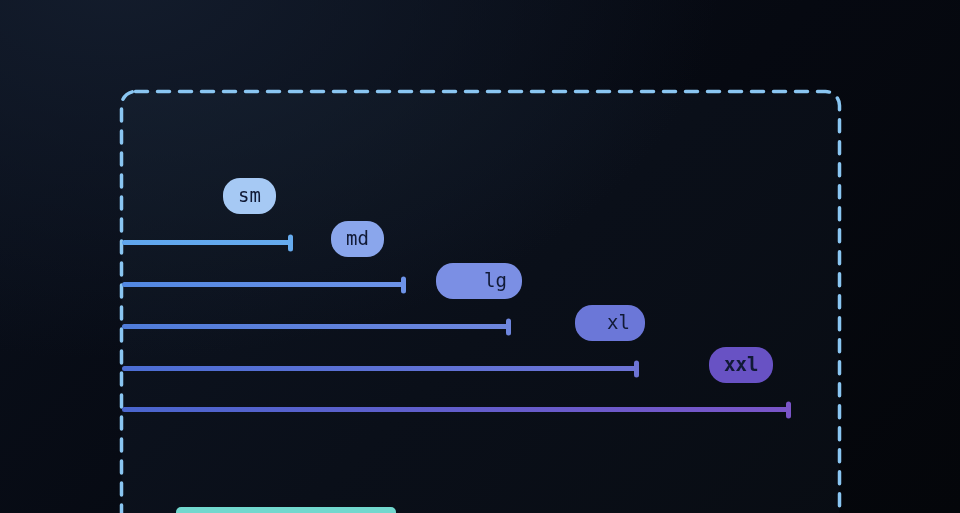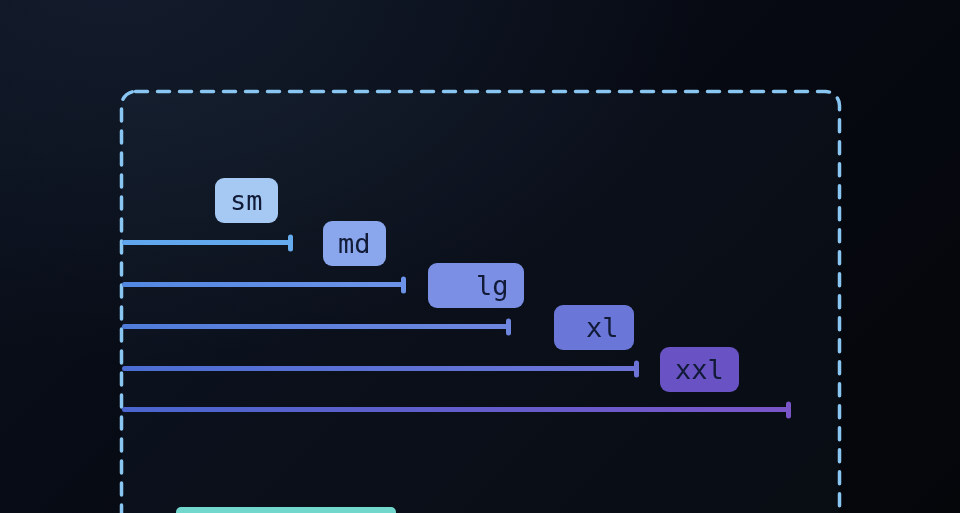--- a/index.html
+++ b/index.html
@@ -11,33 +11,33 @@
     font-family:"DejaVu Sans Mono","Liberation Mono",monospace;
   }
   .outline-svg{position:absolute;left:116px;top:86px;display:block;}
   .bp-line{position:absolute;left:122px;height:5px;border-radius:3px;}
   .bp-tick{
     position:absolute;right:-1px;top:50%;transform:translateY(-50%);
     width:5px;height:17px;border-radius:3px;
   }
   .bp-badge{
     position:absolute;display:inline-flex;align-items:center;justify-content:center;
-    padding:7px 15px;border-radius:9px;color:#111a36;font-size:27px;line-height:1.15;
+    padding:7px 15px;border-radius:17px;color:#111a36;font-size:19px;line-height:1.15;margin-left:8px;
   }
   
   .line-0{top:240px;width:170px;}
   .line-1{top:282px;width:283px;}
   .line-2{top:324px;width:388px;}
   .line-3{top:366px;width:516px;}
   .line-4{top:407px;width:668px;}
   .badge-0{left:215px;top:178px;}
   .badge-1{left:323px;top:221px;}
   .badge-2{left:428px;top:263px;}
-  .badge-3{left:554px;top:305px;padding-left:32px;}
-  .badge-4{left:660px;top:347px;}
+  .badge-3{left:567px;top:305px;padding-left:32px;}
+  .badge-4{left:701px;top:347px;font-weight:bold;}
   .bottom-strip{
     position:absolute;left:176px;top:507px;width:220px;height:10px;
     border-radius:5px 5px 0 0;
   }
 </style>
 </head>
 <body>
 
 <div class="stage">
 

